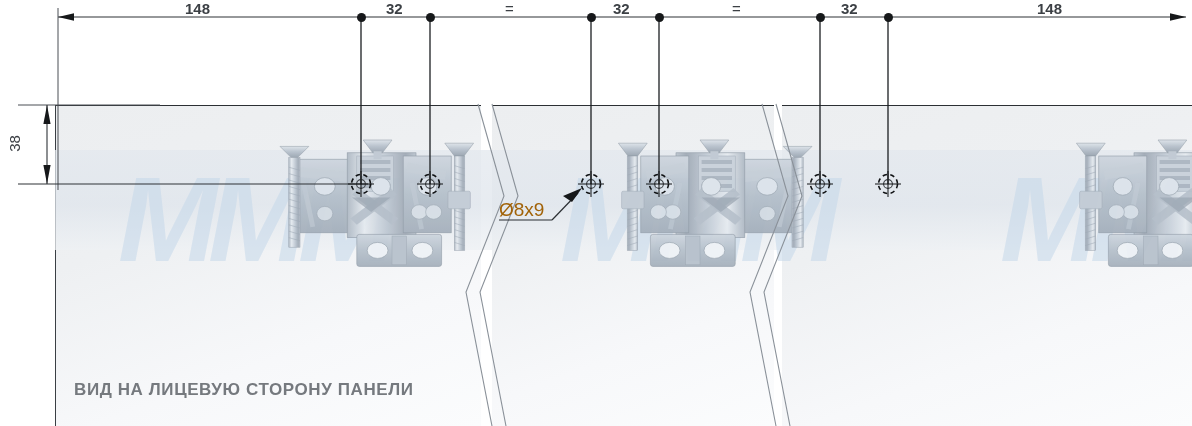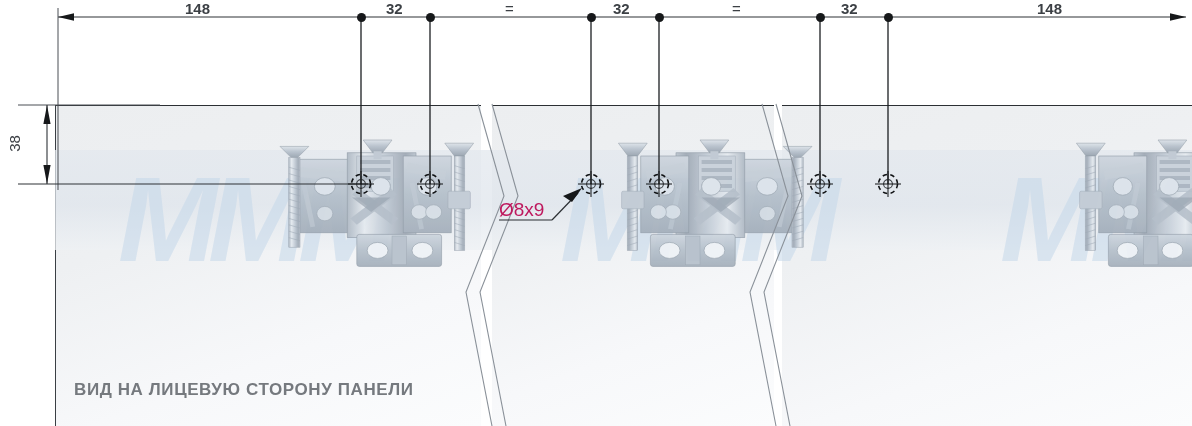--- a/index.html
+++ b/index.html
@@ -66,21 +66,21 @@
     color:#3c4045;
     transform:rotate(-90deg);
     transform-origin:50% 50%;
     white-space:nowrap;
   }
 
   .calloutTxt{
     position:absolute;
     font-family:"Liberation Sans",sans-serif;
     font-size:19px;
-    color:#be185d;
+    color:#a16207;
     white-space:nowrap;
   }
 
   .caption{
     position:absolute;
     font-family:"Liberation Sans",sans-serif;
     font-size:17px;
     font-weight:700;
     letter-spacing:.6px;
     color:#75797e;

